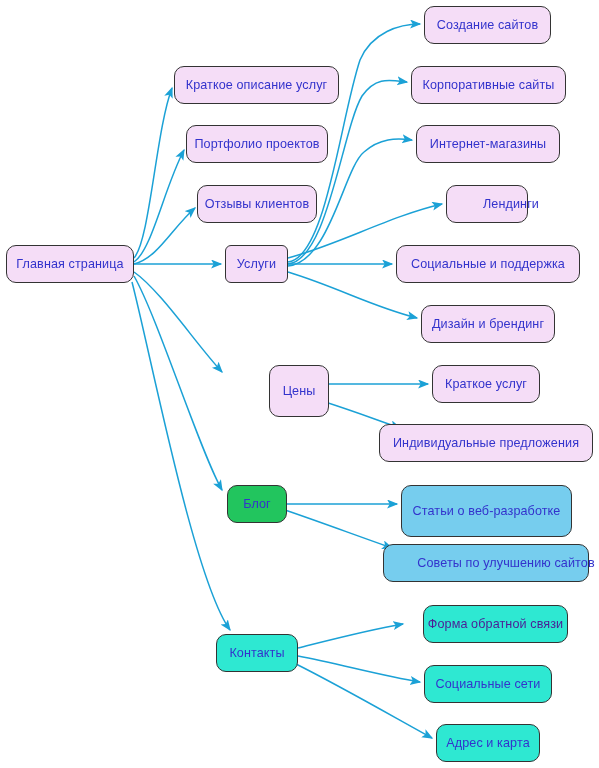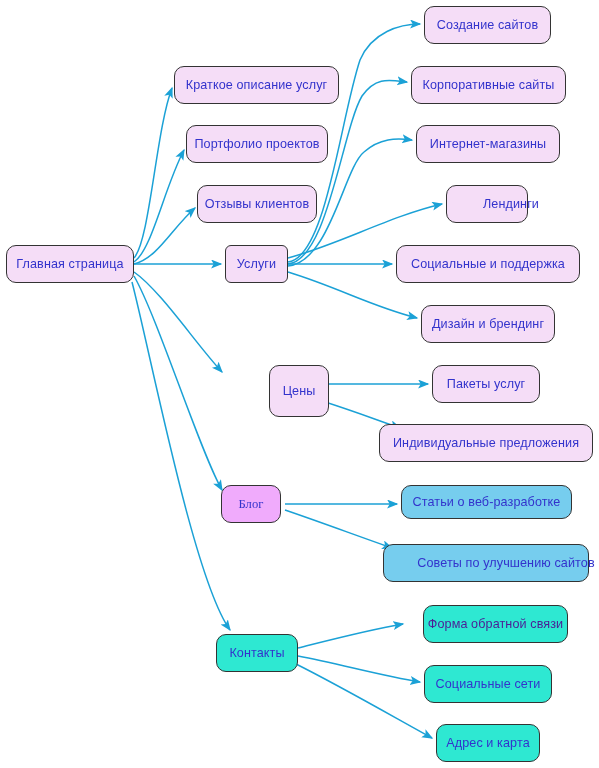--- a/index.html
+++ b/index.html
@@ -109,29 +109,29 @@
       <div class="node" style="left: 396px; top: 245px; width: 184px; height: 38px; background: rgb(245, 221, 247); border-color: rgb(51, 51, 51); color: rgb(51, 51, 204);">
         <span class="node-label">Социальные и поддержка</span>
       </div>
       <div class="node" style="left: 421px; top: 305px; width: 134px; height: 38px; background: rgb(245, 221, 247); border-color: rgb(51, 51, 51); color: rgb(51, 51, 204);">
         <span class="node-label">Дизайн и брендинг</span>
       </div>
       <div class="node" style="left: 225px; top: 365px; width: 60px; height: 52px; background: rgb(245, 221, 247); border-color: rgb(51, 51, 51); color: rgb(51, 51, 204); margin-left: 44px;">
         <span class="node-label">Цены</span>
       </div>
       <div class="node" style="left: 432px; top: 365px; width: 108px; height: 38px; background: rgb(245, 221, 247); border-color: rgb(51, 51, 51); color: rgb(51, 51, 204);">
-        <span class="node-label">Пакеты услуг</span>
+        <span class="node-label">Краткое услуг</span>
       </div>
       <div class="node" style="left: 379px; top: 424px; width: 214px; height: 38px; background: rgb(245, 221, 247); border-color: rgb(51, 51, 51); color: rgb(51, 51, 204);">
         <span class="node-label">Индивидуальные предложения</span>
       </div>
-      <div class="node" style="left: 221px; top: 485px; width: 60px; height: 38px; background: #f0abfc; border-color: rgb(51, 51, 51); color: rgb(51, 51, 204); font-family: Liberation Serif, serif;">
+      <div class="node" style="left: 227px; top: 485px; width: 60px; height: 38px; background: #22c55e; border-color: rgb(51, 51, 51); color: rgb(51, 51, 204);">
         <span class="node-label">Блог</span>
       </div>
-      <div class="node" style="left: 401px; top: 485px; width: 171px; height: 34px; background: rgb(118, 205, 238); border-color: rgb(51, 51, 51); color: rgb(51, 51, 204);">
+      <div class="node" style="left: 401px; top: 485px; width: 171px; height: 52px; background: rgb(118, 205, 238); border-color: rgb(51, 51, 51); color: rgb(51, 51, 204);">
         <span class="node-label">Статьи о веб-разработке</span>
       </div>
       <div class="node" style="left: 383px; top: 544px; width: 206px; height: 38px; background: rgb(118, 205, 238); border-color: rgb(51, 51, 51); color: rgb(51, 51, 204); padding-left: 40px;">
         <span class="node-label">Советы по улучшению сайтов</span>
       </div>
       <div class="node" style="left: 216px; top: 634px; width: 82px; height: 38px; background: rgb(46, 232, 210); border-color: rgb(51, 51, 51); color: rgb(51, 51, 204);">
         <span class="node-label">Контакты</span>
       </div>
       <div class="node" style="left: 407px; top: 605px; width: 145px; height: 38px; background: rgb(46, 232, 210); border-color: rgb(51, 51, 51); color: #4c1d95; margin-left: 16px;">
         <span class="node-label">Форма обратной связи</span>

